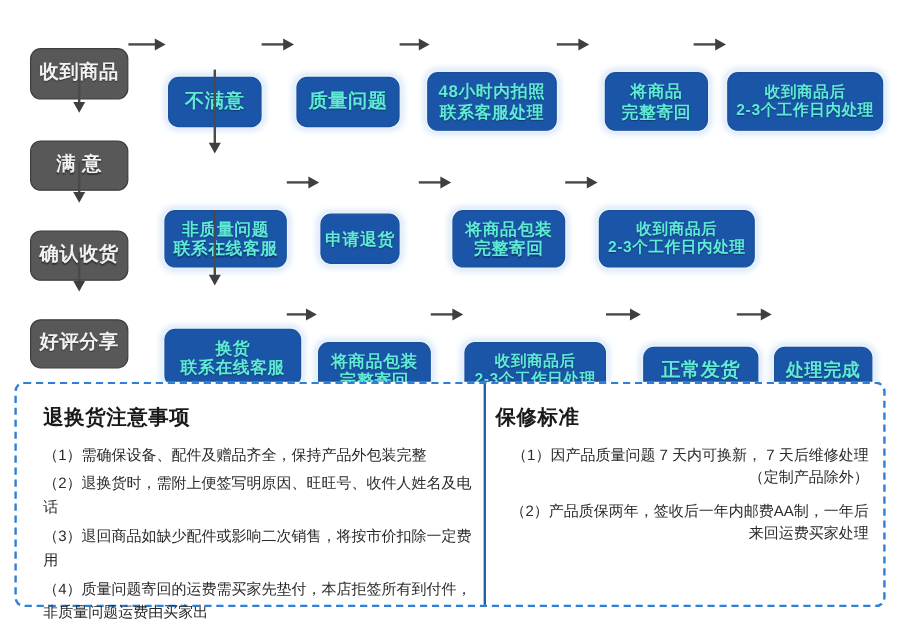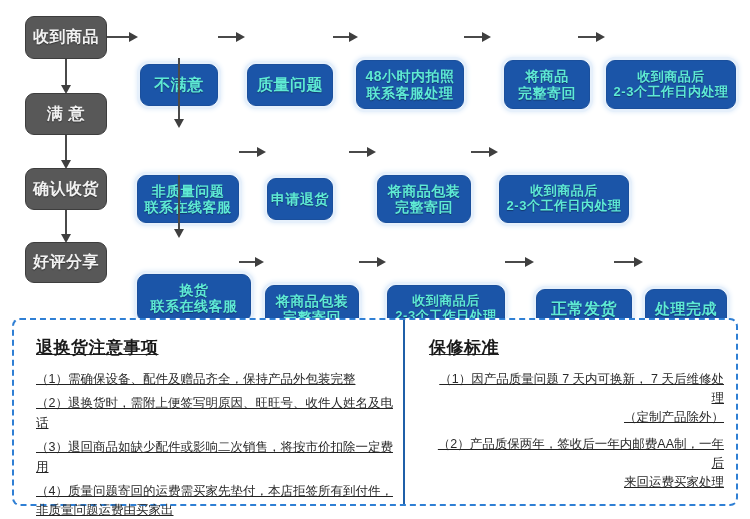--- a/index.html
+++ b/index.html
@@ -38,20 +38,21 @@
     white-space: pre-line;
     user-select: none;
   }
 
   .node.gray {
     background: #585858;
     color: #f2f2f2;
     border: 1px solid #3d3d3d;
     font-size: 16px;
     text-shadow: 0 1px 1px rgba(0,0,0,.45);
+    margin-top: 24px;
   }
 
   .node.blue {
     background: #1b55a8;
     color: #5eead4;
     border: 1px solid #1a4f9c;
     font-size: 14px;
     box-shadow: 0 0 0 3px #e6f0fb, 0 0 5px 3px #dbe9f8;
     text-shadow: 0 1px 1px rgba(0,0,0,.35);
     margin-top: 48px;
@@ -91,30 +92,29 @@
     height: 188px;
     box-sizing: border-box;
     border: 2px dashed #2f7fd4;
     border-radius: 8px;
     background: #ffffff;
     display: flex;
   }
   .notes-col {
     box-sizing: border-box;
     position: relative;
-    text-decoration: underline;
   }
   .notes-col.left {
     width: 391px;
     padding: 16px 10px 10px 22px;
     border-right: 2px solid #1f5fa8;
   }
   .notes-col.right {
     flex: 1;
-    padding: 16px 12px 10px 24px;
+    padding: 16px 12px 10px 8px;
   }
   .notes-title {
     font-size: 17px;
     font-weight: bold;
     color: #1a1a1a;
     margin: 0 0 11px 0;
     letter-spacing: .5px;
   }
   .notes-list { margin: 0; padding: 0; list-style: none; }
   .notes-list li {

